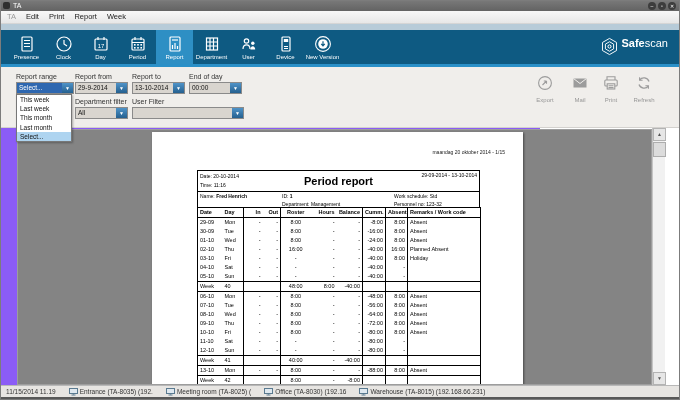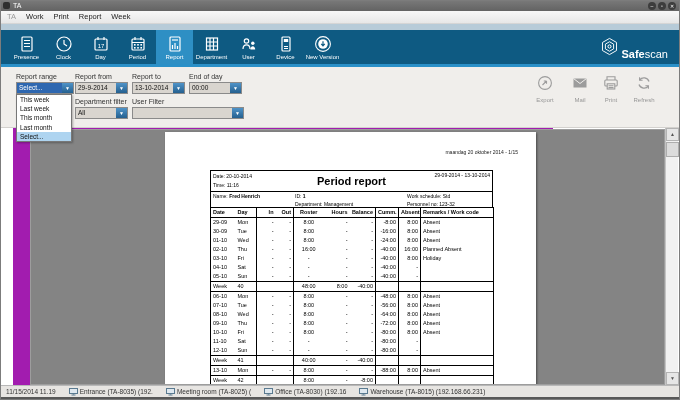--- a/index.html
+++ b/index.html
@@ -20,40 +20,40 @@
   .menu-item.dimmed { color:#9a9a9a; }
 
   .bluestrip { height:6px; background:#b7cbd8; }
 
   
   .toolbar { height:34px; background:#0e5a82; display:flex; align-items:stretch; padding-left:8px; position:relative; }
   .tb-btn { width:37px; display:flex; flex-direction:column; align-items:center; justify-content:center; gap:1px; color:#fff; cursor:default; }
   .tb-btn.active { background:#2e8fc4; }
   .tb-btn svg { display:block; }
   .tb-label { font-size:6px; white-space:nowrap; }
-  .brand { position:absolute; right:12px; top:7px; display:flex; align-items:flex-end; gap:3px; color:#fff; }
+  .brand { position:absolute; right:12px; top:7px; display:flex; align-items:flex-start; gap:3px; color:#fff; }
   .brand-text { font-size:11px; }
   .brand-text b { font-weight:bold; }
   .accentline { height:3px; background:#2a90c8; }
 
   
   .filterbar { position:relative; height:61px; background:#f0eeeb; border-bottom:1px solid #d3d1ce; z-index:5; }
   .flabel { position:absolute; font-size:7px; color:#333; white-space:nowrap; }
   .combo { position:absolute; height:12px; background:#d9d5cf; border:1px solid #8a8a8a; display:flex; }
   .combo-value { flex:1; font-size:6.5px; line-height:10px; padding:0 2px; color:#111; white-space:nowrap; overflow:hidden; }
   .combo-value.selected { background:#2e67b0; color:#fff; }
   .combo-btn { width:11px; background:linear-gradient(#4f93c8,#25608f); color:#fff; font-size:5px; line-height:10px; text-align:center; }
   .dropdown { position:absolute; left:16px; top:27px; width:56px; background:#fff; border:1px solid #777; box-shadow:1px 1px 2px rgba(0,0,0,.3); z-index:20; }
   .dd-item { height:9.2px; font-size:6.5px; line-height:9px; padding:0 3px; color:#111; white-space:nowrap; }
   .dd-item.highlight { background:#aed4f0; }
   .action { position:absolute; top:8px; width:34px; display:flex; flex-direction:column; align-items:center; gap:2px; }
   .action-label { font-size:6px; color:#979797; white-space:nowrap; }
 
   
-  .preview { position:absolute; top:128px; left:0; width:540px; height:257px; background:#a21caf;margin-left:13px; }
+  .preview { position:absolute; top:128px; left:0; width:540px; height:257px; background:#8b5cf6; }
   .canvas { position:absolute; left:17px; top:1px; width:635px; height:256px; background:#848484; border:1px solid #9d9d9d; overflow:hidden; }
   .page { position:absolute; left:134px; top:2px; width:371px; height:300px; background:#fff; box-shadow:1px 1px 2px rgba(0,0,0,.45); overflow:hidden; }
   .page-info { position:absolute; top:17px; right:18px; font-size:5px; color:#222; }
   .hdrbox { position:absolute; left:45px; top:38px; width:283px; height:22px; border:1px solid #000; display:flex; font-size:5px; color:#000; }
   .hdr-left { width:80px; padding:1px 2px; line-height:1.7; }
   .hdr-center { flex:1; text-align:center; font-weight:bold; font-size:11px; padding-top:4px; }
   .hdr-right { width:80px; padding:1px 2px; text-align:right; }
   .infobox { position:absolute; left:45px; top:59px; width:283px; height:17px; border:1px solid #000; font-size:5px; display:grid; grid-template-columns:82px 112px 1fr; grid-template-rows:1fr 1fr; padding:1px 2px; line-height:1.5; }
   .rpt-table { position:absolute; left:45px; top:75px; width:283px; border-collapse:collapse; font-size:5.5px; color:#000; background:#fff; border:1px solid #000; table-layout:fixed; }
   .rpt-table th, .rpt-table td { padding:2px 2px; line-height:5px; white-space:nowrap; overflow:hidden; text-align:left; }
@@ -84,21 +84,21 @@
   <span class="title-text">TA</span>
   <span class="win-controls">
     <span class="win-btn">–</span>
     <span class="win-btn">▫</span>
     <span class="win-btn">✕</span>
   </span>
 </div>
 
 <div class="menubar">
   <span class="menu-item dimmed">TA</span>
-  <span class="menu-item">Work</span>
+  <span class="menu-item">Edit</span>
   <span class="menu-item">Print</span>
   <span class="menu-item">Report</span>
   <span class="menu-item">Week</span>
 </div>
 
 <div class="bluestrip"></div>
 
 <div class="toolbar">
   <div class="tb-btn">
     <span>

